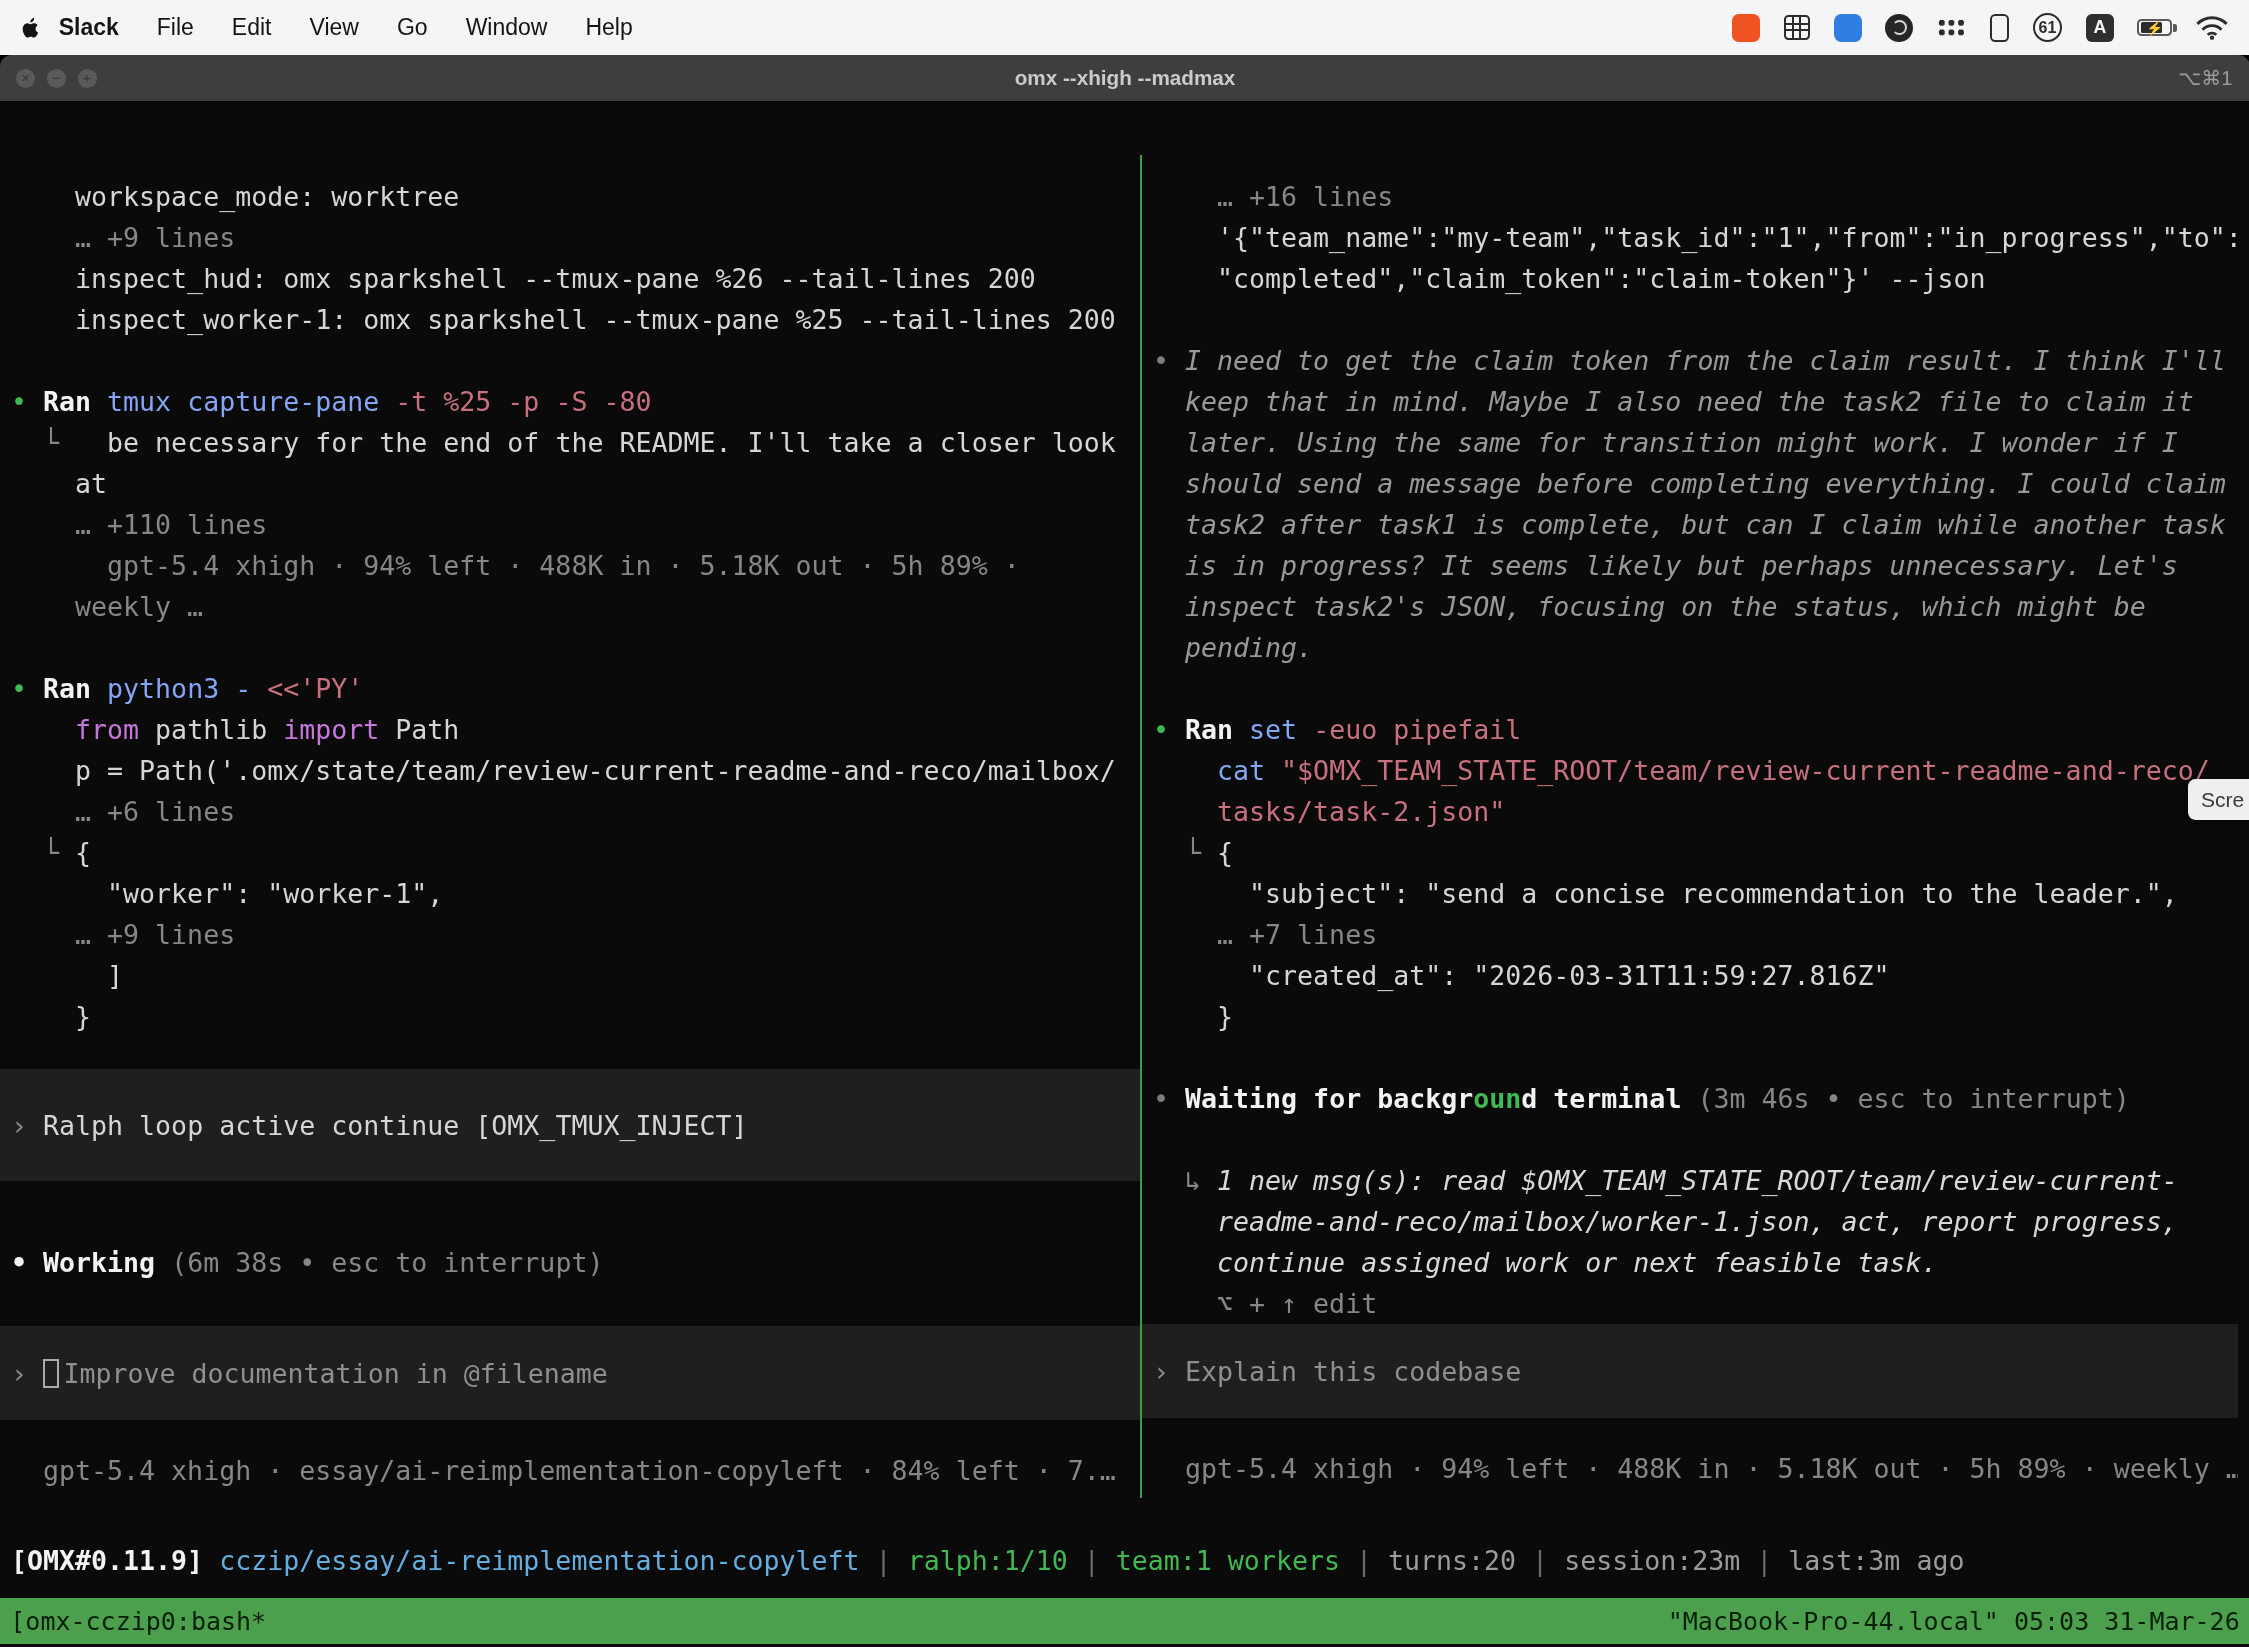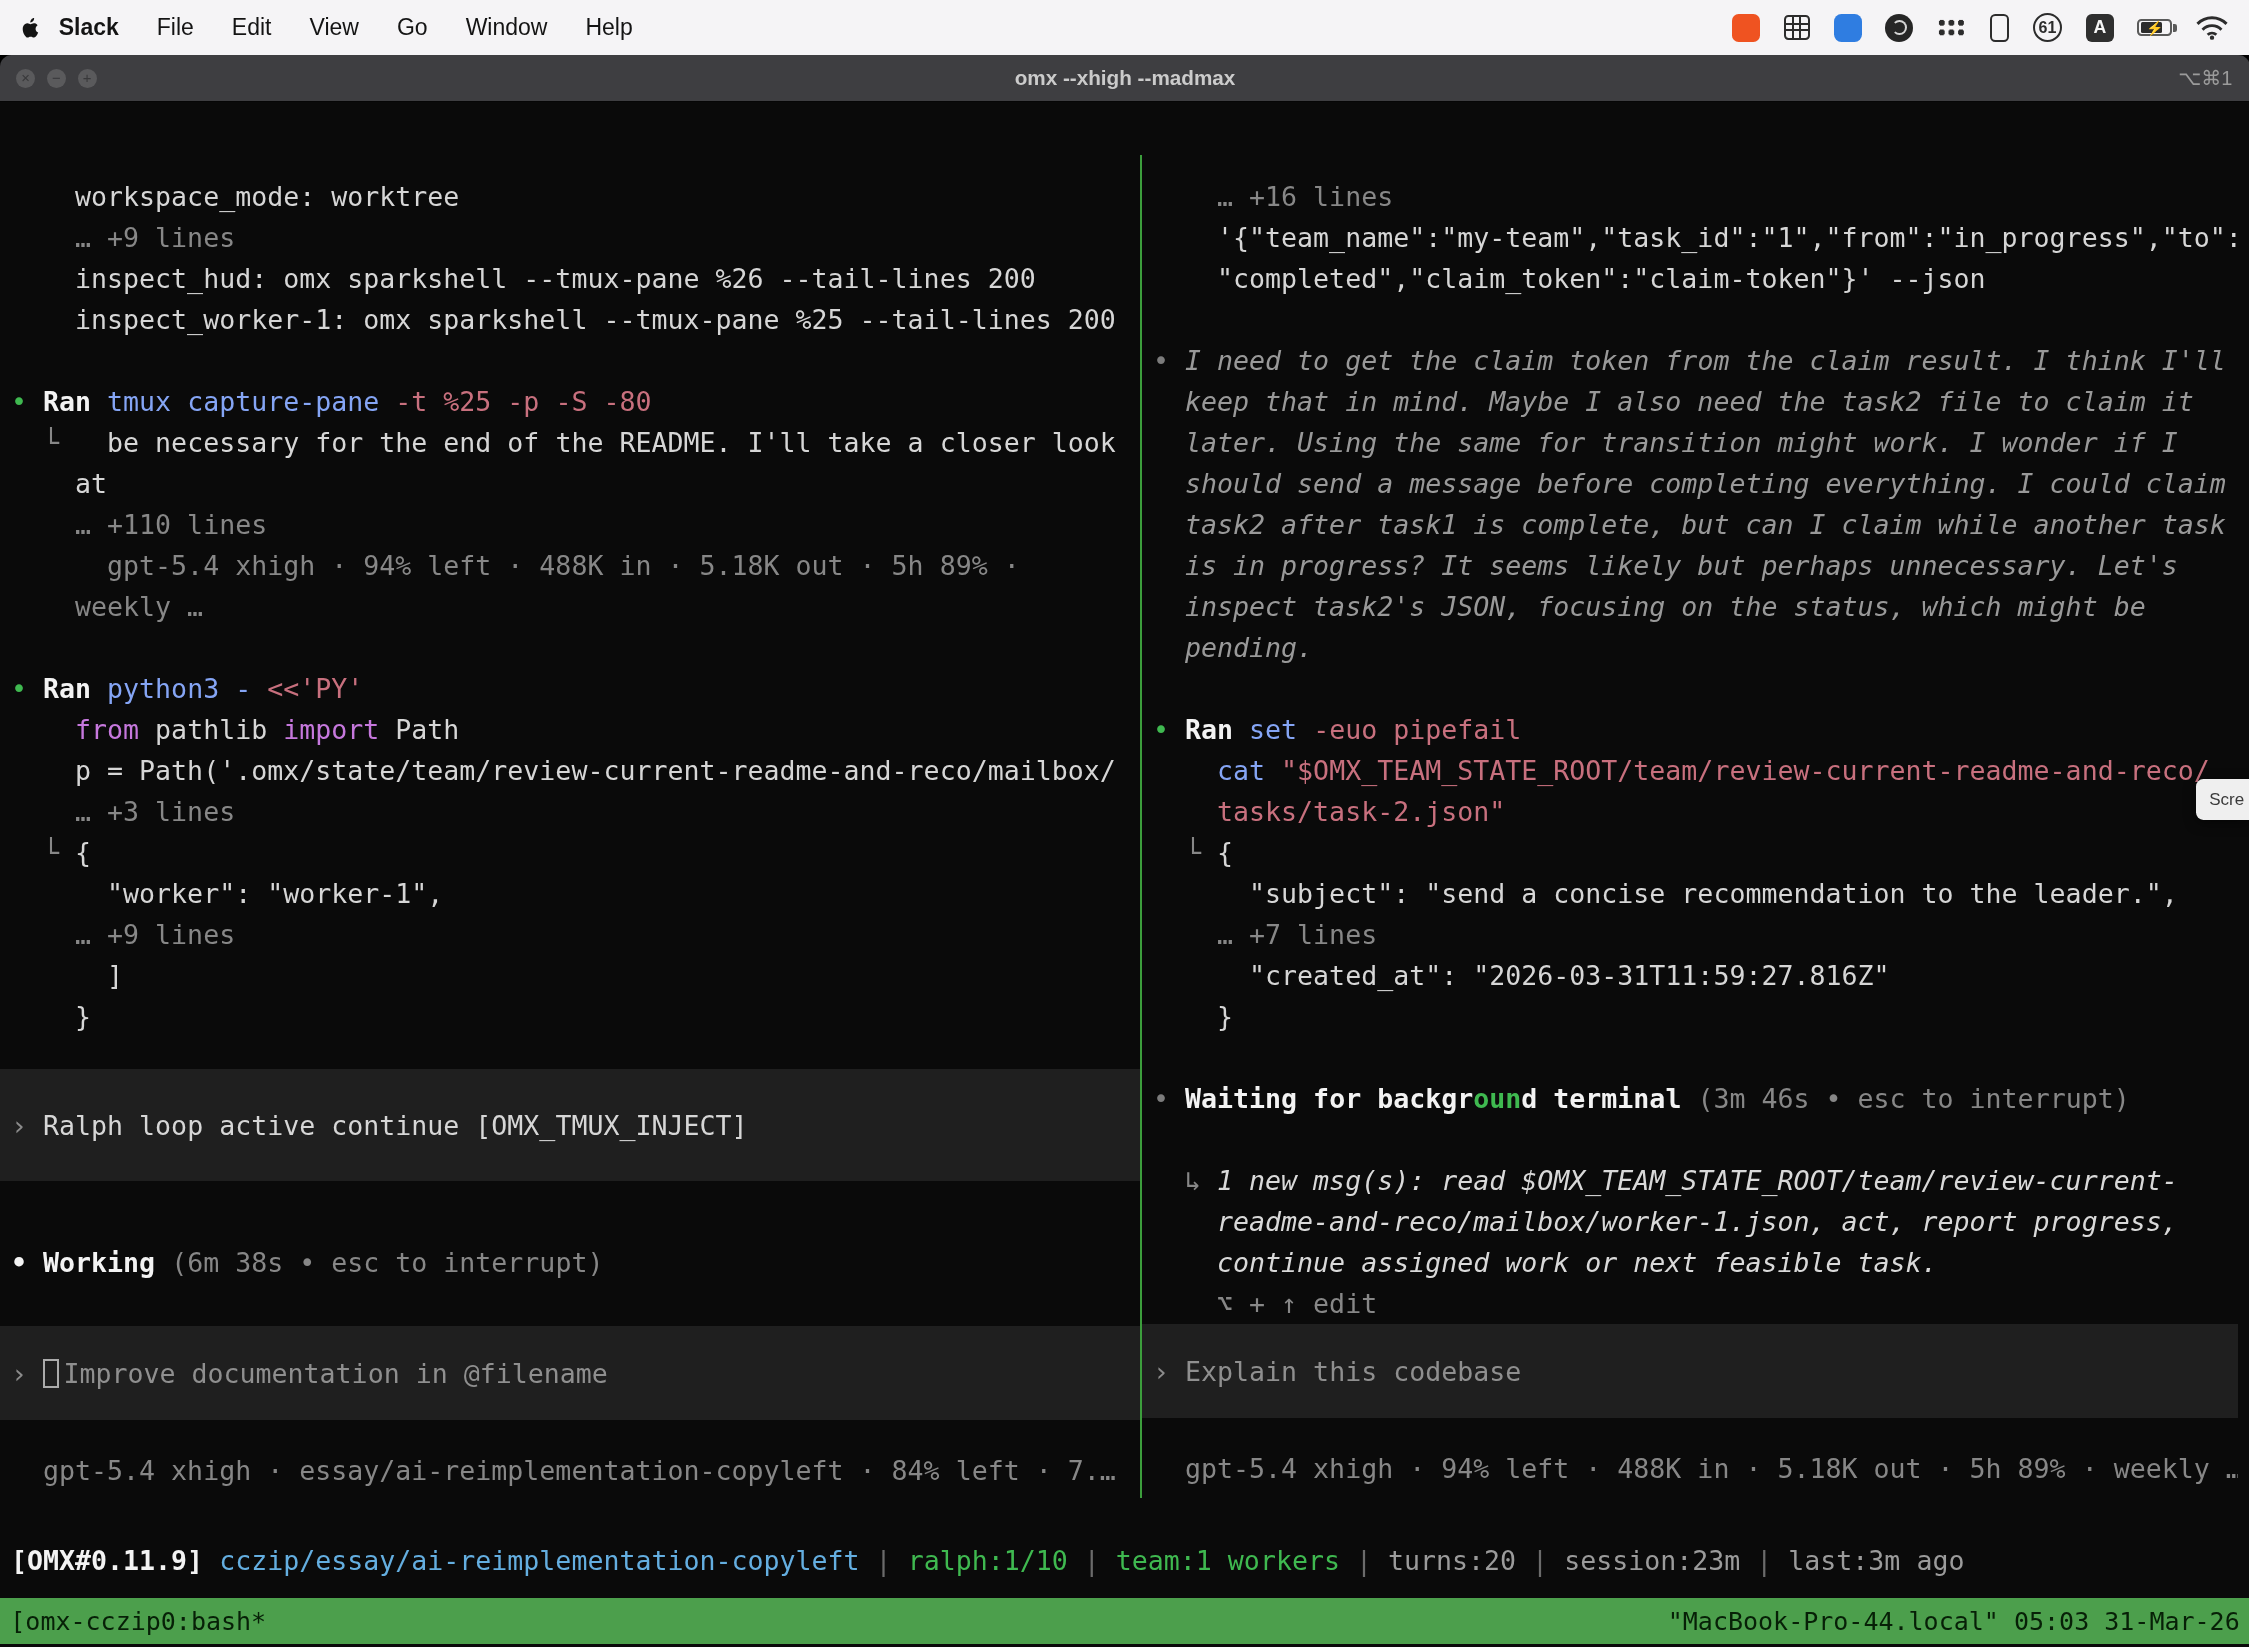--- a/index.html
+++ b/index.html
@@ -61,21 +61,21 @@
   .tl{height:41px;line-height:41px;white-space:pre;padding-left:11px;overflow:hidden;}
   .band{background:#1f1f1f;display:flex;align-items:center;white-space:pre;
         padding-left:11px;overflow:hidden;}
   .omx{position:absolute;left:0;right:0;top:1385px;height:41px;line-height:41px;
        white-space:pre;padding-left:11px;overflow:hidden;}
   .tmux{position:absolute;left:0;right:0;bottom:4px;height:46px;background:#4c9f4c;color:#072007;
         display:flex;justify-content:space-between;align-items:center;padding:0 10.3px;
         font-size:25px;white-space:pre;box-sizing:border-box;}
   .popup{position:absolute;top:624px;right:0;height:41px;background:#efefef;color:#3a3a3a;
          border-radius:7.4px 0 0 7.4px;display:flex;align-items:center;padding:0 5.9px 0 13.3px;
-         font-family:"Liberation Sans",sans-serif;font-size:17px;box-shadow:0 3px 11.8px rgba(0,0,0,.5);}
+         font-family:"Liberation Sans",sans-serif;font-size:21px;box-shadow:0 3px 11.8px rgba(0,0,0,.5);}
 
   
   .w{color:#d6d6d6}
   .d{color:#878787}
   .b{color:#f3f3f3;font-weight:bold}
   .bg{color:#3fb950;font-weight:bold}
   .gb{color:#3fb950}
   .dgb{color:#7c7c7c}
   .cmd{color:#85a5f5}
   .arg{color:#c8707e}
@@ -161,21 +161,21 @@
         <div class="tl"><span class="gb">• </span><span class="b">Ran </span><span class="cmd">tmux capture-pane </span><span class="arg">-t %25 -p -S -80</span></div>
         <div class="tl"><span class="d">  └   </span><span class="w">be necessary for the end of the README. I'll take a closer look</span></div>
         <div class="tl"><span class="w">    at</span></div>
         <div class="tl"><span class="d">    … +110 lines</span></div>
         <div class="tl"><span class="d">      gpt-5.4 xhigh · 94% left · 488K in · 5.18K out · 5h 89% ·</span></div>
         <div class="tl"><span class="d">    weekly …</span></div>
         <div class="tl"></div>
         <div class="tl"><span class="gb">• </span><span class="b">Ran </span><span class="cmd">python3 - </span><span class="arg">&lt;&lt;'PY'</span></div>
         <div class="tl"><span class="w">    </span><span class="kw">from</span><span class="w"> pathlib </span><span class="kw">import</span><span class="w"> Path</span></div>
         <div class="tl"><span class="w">    p = Path('.omx/state/team/review-current-readme-and-reco/mailbox/</span></div>
-        <div class="tl"><span class="d">    … +3 lines</span></div>
+        <div class="tl"><span class="d">    … +6 lines</span></div>
         <div class="tl"><span class="d">  └ </span><span class="w">{</span></div>
         <div class="tl"><span class="w">      "worker": "worker-1",</span></div>
         <div class="tl"><span class="d">    … +9 lines</span></div>
         <div class="tl"><span class="w">      ]</span></div>
         <div class="tl"><span class="w">    }</span></div>
         <div style="height: 32px;"></div>
         <div class="band" style="height: 112px;"><span class="ch">› </span><span class="w">Ralph loop active continue [OMX_TMUX_INJECT]</span></div>
         <div style="height: 61px;"></div>
         <div class="tl"><span class="b">• </span><span class="b">Working </span><span class="d">(6m 38s • esc to interrupt)</span></div>
         <div style="height: 43px;"></div>

